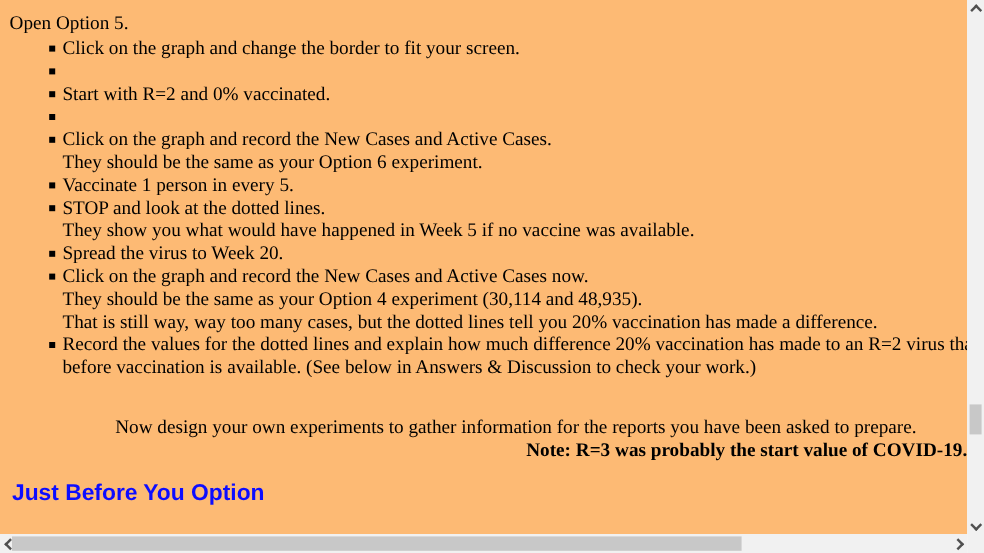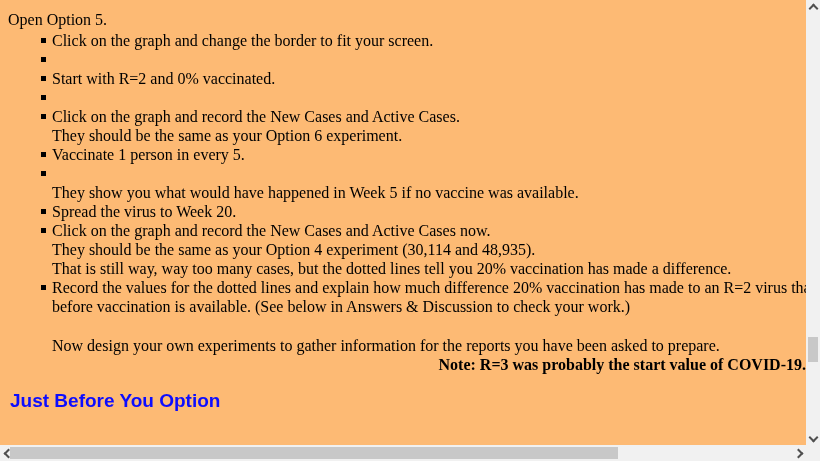--- a/index.html
+++ b/index.html
@@ -15,21 +15,21 @@
   .intro { margin:10px 0 0 8px; font-size:16px; line-height:19px; white-space:nowrap; }
   .list { margin-top:2px; }
   .line {
     position:relative; white-space:nowrap; font-size:16px;
     line-height:19px; height:19px; padding-left:52px;
   }
   .bullet {
     position:absolute; left:41px; top:7px; width:5px; height:5px;
     background:#000;
   }
-  .closing { margin-top:20px; }
+  .closing { margin-top:31px;padding-left:44px; }
   .bold { font-weight:bold;text-align:right; }
   .heading {
     margin:17px 0 0 10px; font-family:"Liberation Sans", sans-serif;
     font-size:19px; font-weight:bold; line-height:20px; white-space:nowrap;
   }
   
   .vscroll {
     position:absolute; right:0; top:0; width:14px; height:445px;
     background:#f1f1f1;
   }
@@ -66,21 +66,21 @@
     <p class="intro">Open Option 5.</p>
 
     <div class="list" id="bullet-list">
         <div class="line"><span class="bullet"></span><span>Click on the graph and change the border to fit your screen.</span></div>
         <div class="line"><span class="bullet"></span></div>
         <div class="line"><span class="bullet"></span><span>Start with R=2 and 0% vaccinated.</span></div>
         <div class="line"><span class="bullet"></span></div>
         <div class="line"><span class="bullet"></span><span>Click on the graph and record the New Cases and Active Cases.</span></div>
         <div class="line"><span>They should be the same as your Option 6 experiment.</span></div>
         <div class="line"><span class="bullet"></span><span>Vaccinate 1 person in every 5.</span></div>
-        <div class="line"><span class="bullet"></span></div>
+        <div class="line"><span class="bullet"></span><span>STOP and look at the dotted lines.</span></div>
         <div class="line"><span>They show you what would have happened in Week 5 if no vaccine was available.</span></div>
         <div class="line"><span class="bullet"></span><span>Spread the virus to Week 20.</span></div>
         <div class="line"><span class="bullet"></span><span>Click on the graph and record the New Cases and Active Cases now.</span></div>
         <div class="line"><span>They should be the same as your Option 4 experiment (30,114 and 48,935).</span></div>
         <div class="line"><span>That is still way, way too many cases, but the dotted lines tell you 20% vaccination has made a difference.</span></div>
         <div class="line"><span class="bullet"></span><span>Record the values for the dotted lines and explain how much difference 20% vaccination has made to an R=2 virus that</span></div>
         <div class="line"><span>before vaccination is available. (See below in Answers &amp; Discussion to check your work.)</span></div>
       </div>
 
     <div class="closing">

